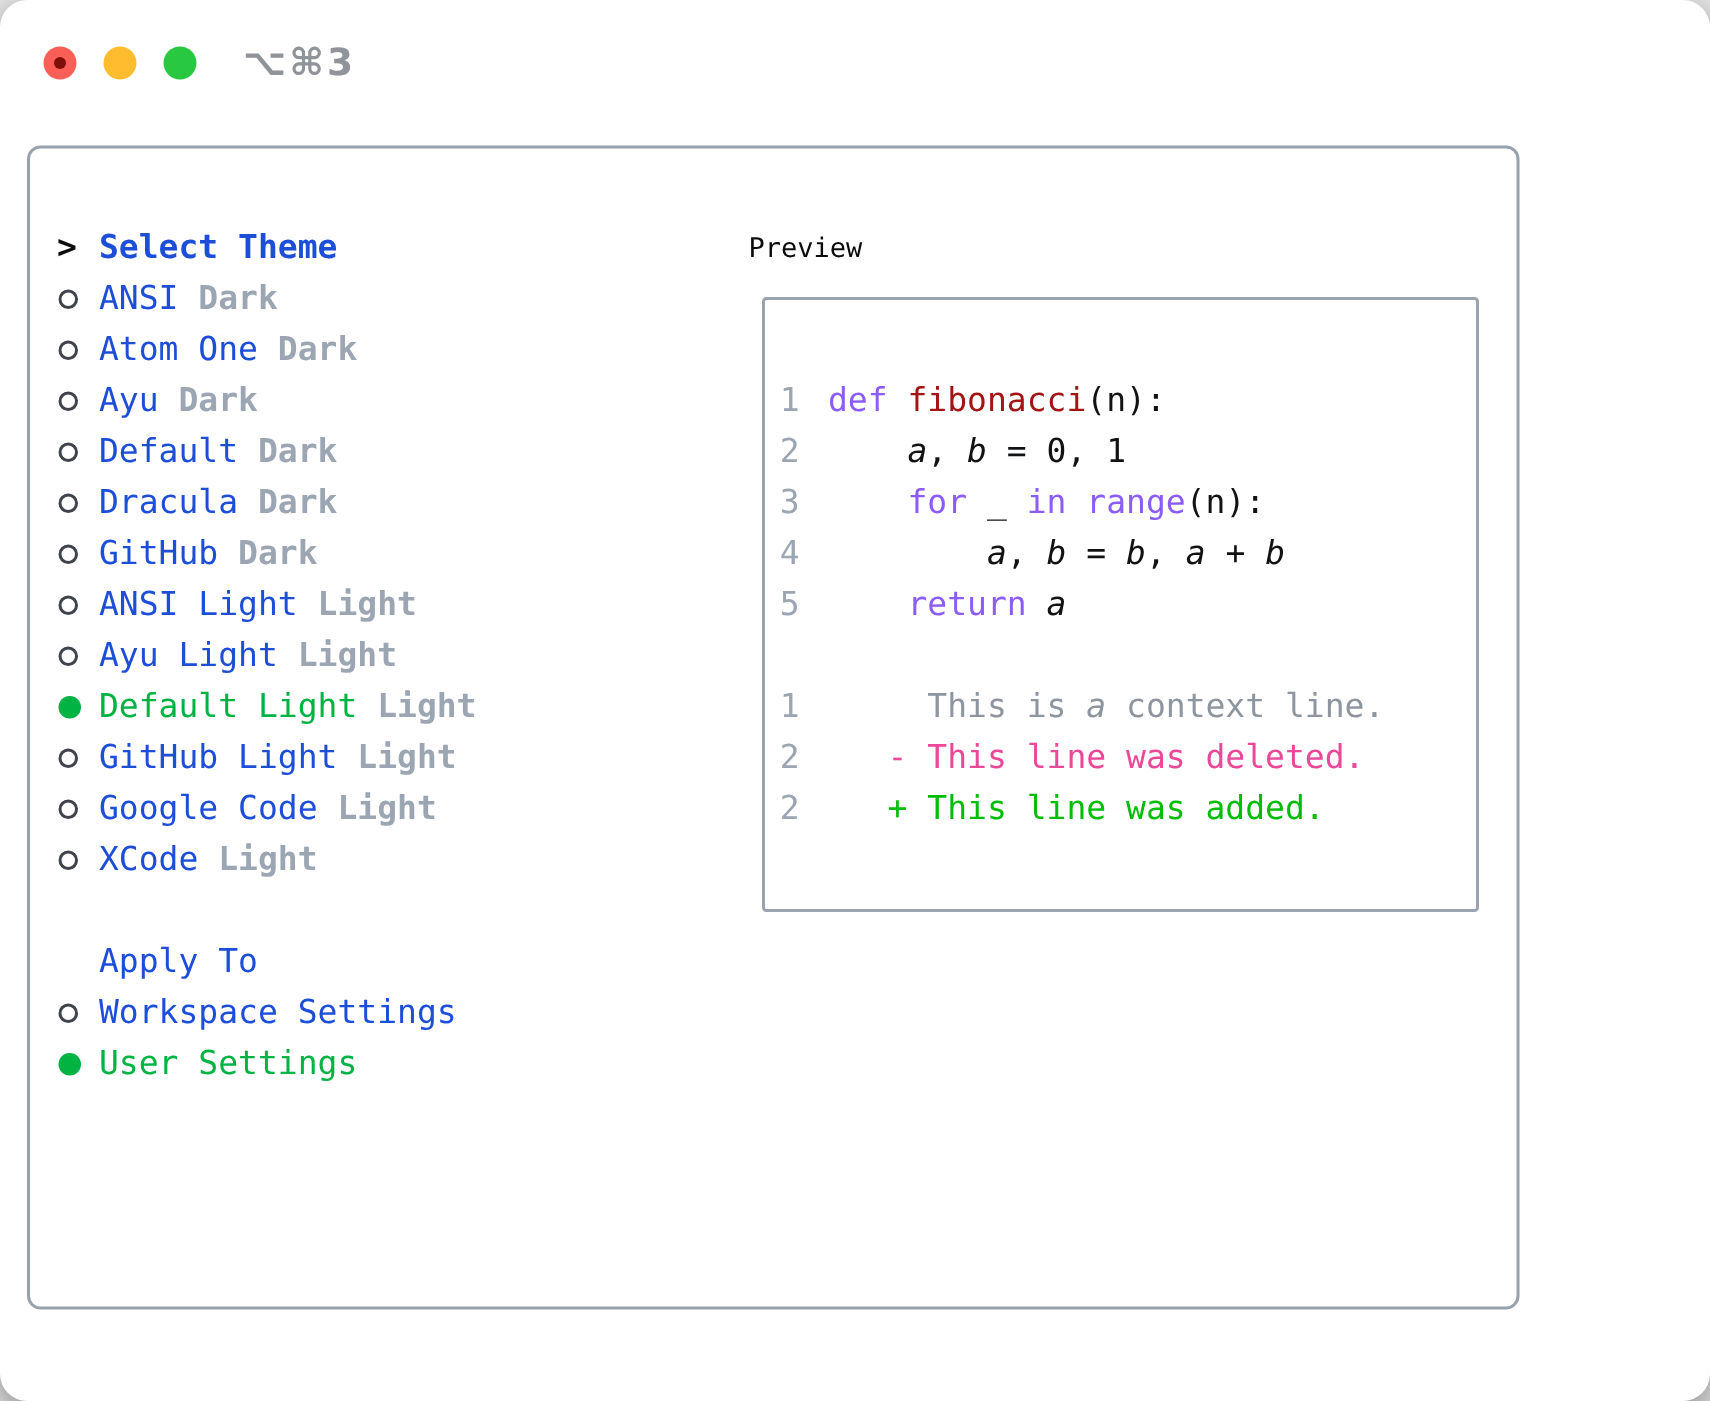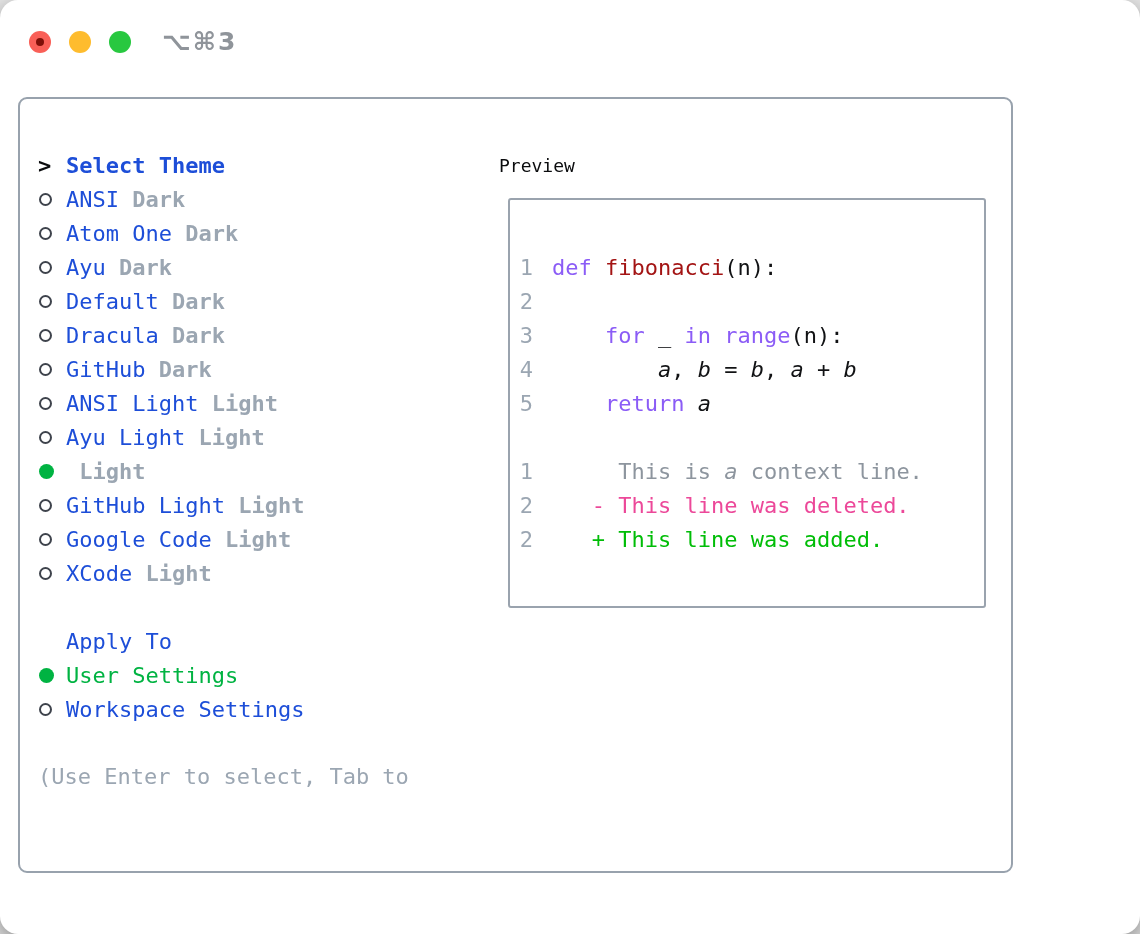--- a/index.html
+++ b/index.html
@@ -104,52 +104,52 @@
 
       <div id="theme-list">
           <div class="row theme-row"><span class="marker"><span class="dot"></span></span><span class="name">ANSI</span><span class="variant"> Dark</span></div>
           <div class="row theme-row"><span class="marker"><span class="dot"></span></span><span class="name">Atom One</span><span class="variant"> Dark</span></div>
           <div class="row theme-row"><span class="marker"><span class="dot"></span></span><span class="name">Ayu</span><span class="variant"> Dark</span></div>
           <div class="row theme-row"><span class="marker"><span class="dot"></span></span><span class="name">Default</span><span class="variant"> Dark</span></div>
           <div class="row theme-row"><span class="marker"><span class="dot"></span></span><span class="name">Dracula</span><span class="variant"> Dark</span></div>
           <div class="row theme-row"><span class="marker"><span class="dot"></span></span><span class="name">GitHub</span><span class="variant"> Dark</span></div>
           <div class="row theme-row"><span class="marker"><span class="dot"></span></span><span class="name">ANSI Light</span><span class="variant"> Light</span></div>
           <div class="row theme-row"><span class="marker"><span class="dot"></span></span><span class="name">Ayu Light</span><span class="variant"> Light</span></div>
-          <div class="row theme-row selected"><span class="marker"><span class="dot filled"></span></span><span class="variant"> Light</span></div>
+          <div class="row theme-row selected"><span class="marker"><span class="dot filled"></span></span><span class="name">Default Light</span><span class="variant"> Light</span></div>
           <div class="row theme-row"><span class="marker"><span class="dot"></span></span><span class="name">GitHub Light</span><span class="variant"> Light</span></div>
           <div class="row theme-row"><span class="marker"><span class="dot"></span></span><span class="name">Google Code</span><span class="variant"> Light</span></div>
           <div class="row theme-row"><span class="marker"><span class="dot"></span></span><span class="name">XCode</span><span class="variant"> Light</span></div>
         </div>
 
       <div class="blank"></div>
 
       <div class="row">
         <span class="marker"></span>
         <span class="hdr" style="font-weight:normal">Apply To</span>
       </div>
 
       <div id="apply-list">
+          <div class="row apply-row"><span class="marker"><span class="dot"></span></span><span class="name">Workspace Settings</span></div>
           <div class="row apply-row selected"><span class="marker"><span class="dot filled"></span></span><span class="name">User Settings</span></div>
-          <div class="row apply-row"><span class="marker"><span class="dot"></span></span><span class="name">Workspace Settings</span></div>
         </div>
 
       <div class="blank"></div>
 
-      <div class="help">(Use Enter to select, Tab to</div>
     </div>
 
     <div class="preview-label">Preview</div>
 
     <div class="preview-box" id="preview-box">
         <div class="cline">
           <span class="lnum">1</span>
           <span class="lcode"><span class="seg-kw">def</span><span class="seg-pl"> </span><span class="seg-fn">fibonacci</span><span class="seg-pl">(n):</span></span>
         </div>
         <div class="cline">
           <span class="lnum">2</span>
+          <span class="lcode"><span class="seg-pl">    </span><span class="seg-var">a</span><span class="seg-pl">, </span><span class="seg-var">b</span><span class="seg-pl"> = 0, 1</span></span>
         </div>
         <div class="cline">
           <span class="lnum">3</span>
           <span class="lcode"><span class="seg-pl">    </span><span class="seg-kw">for</span><span class="seg-pl"> _ </span><span class="seg-kw">in</span><span class="seg-pl"> </span><span class="seg-kw">range</span><span class="seg-pl">(n):</span></span>
         </div>
         <div class="cline">
           <span class="lnum">4</span>
           <span class="lcode"><span class="seg-pl">        </span><span class="seg-var">a</span><span class="seg-pl">, </span><span class="seg-var">b</span><span class="seg-pl"> = </span><span class="seg-var">b</span><span class="seg-pl">, </span><span class="seg-var">a</span><span class="seg-pl"> + </span><span class="seg-var">b</span></span>
         </div>
         <div class="cline">

